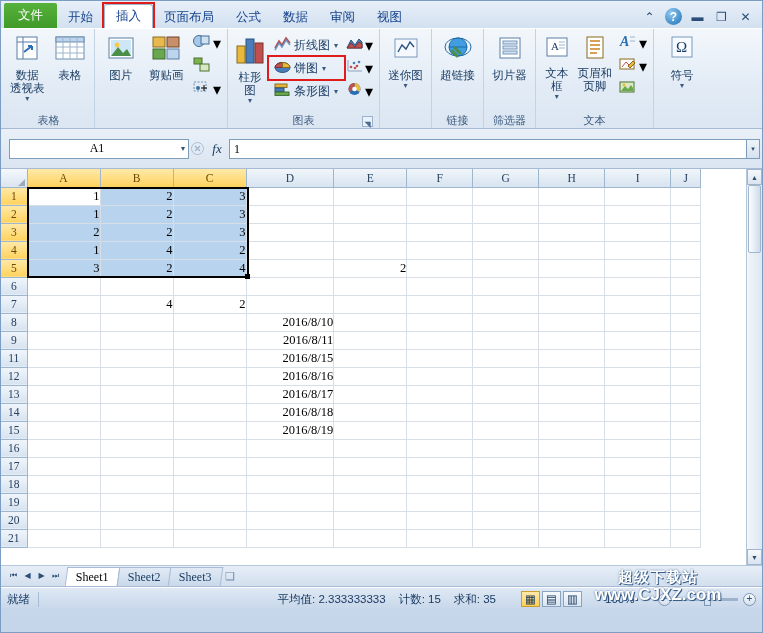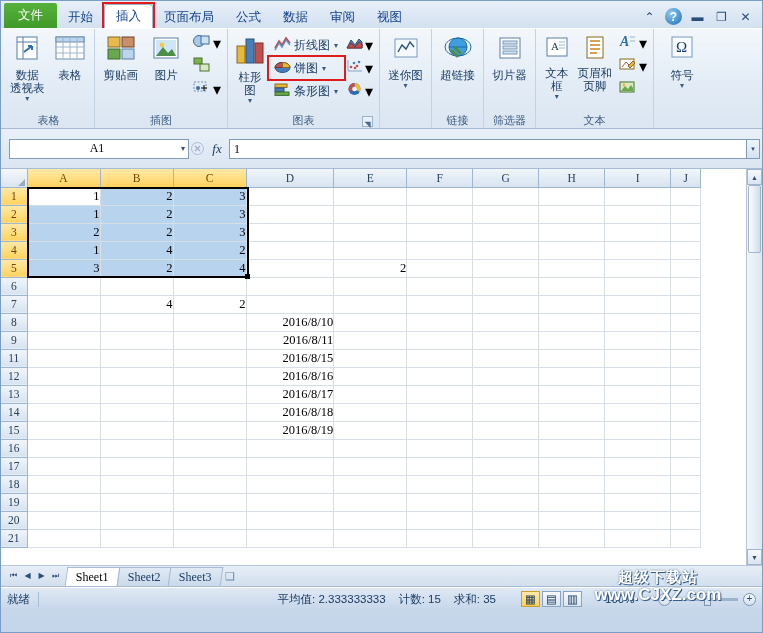--- a/index.html
+++ b/index.html
@@ -481,39 +481,39 @@
           <span>表格</span>
         </div>
       </div>
       <div class="rgroup-label">表格</div>
     </div>
 
     <div class="rgroup" style="width:133px;">
       <div class="rgroup-body">
         <div class="bigbtn">
           <span class="glyph">
+            <svg width="30" height="28" viewBox="0 0 30 28">
+              <rect x="3" y="2" width="24" height="20" fill="#ffffff" stroke="#5b7fa6"></rect>
+              <rect x="5" y="4" width="20" height="16" fill="#cfe6f7"></rect>
+              <circle cx="11" cy="9" r="2.4" fill="#f7c948"></circle>
+              <path d="M5 20 L12 11 L17 17 L21 13 L25 20 Z" fill="#4b8f4b"></path>
+            </svg>
+          </span>
+          <span>图片</span>
+        </div>
+        <div class="bigbtn">
+          <span class="glyph">
             <svg width="32" height="28" viewBox="0 0 32 28">
               <rect x="3" y="1" width="12" height="10" fill="#e8b94e" stroke="#8a6a1e"></rect>
               <rect x="17" y="1" width="12" height="10" fill="#c98f6b" stroke="#6d4426"></rect>
               <rect x="3" y="13" width="12" height="10" fill="#6aa84f" stroke="#3d6b2c"></rect>
               <rect x="17" y="13" width="12" height="10" fill="#bcd4ec" stroke="#5b7fa6"></rect>
             </svg>
           </span>
           <span>剪贴画</span>
-        </div>
-        <div class="bigbtn">
-          <span class="glyph">
-            <svg width="30" height="28" viewBox="0 0 30 28">
-              <rect x="3" y="2" width="24" height="20" fill="#ffffff" stroke="#5b7fa6"></rect>
-              <rect x="5" y="4" width="20" height="16" fill="#cfe6f7"></rect>
-              <circle cx="11" cy="9" r="2.4" fill="#f7c948"></circle>
-              <path d="M5 20 L12 11 L17 17 L21 13 L25 20 Z" fill="#4b8f4b"></path>
-            </svg>
-          </span>
-          <span>图片</span>
         </div>
         <div class="icon-col">
           <div class="minibtn">
             <span>
               <svg width="19" height="17" viewBox="0 0 19 17">
                 <circle cx="7" cy="8" r="5.5" fill="#a8c8e8" stroke="#3f6d9c"></circle>
                 <rect x="9" y="3" width="8" height="8" fill="#cfe0f0" stroke="#3f6d9c"></rect>
               </svg>
             </span>
             <span class="caret">▾</span>
@@ -532,21 +532,20 @@
               <svg width="19" height="17" viewBox="0 0 19 17">
                 <rect x="2" y="3" width="12" height="9" fill="none" stroke="#6b8cae" stroke-dasharray="2 1.5"></rect>
                 <circle cx="6" cy="9" r="2" fill="#3f6d9c"></circle>
                 <path d="M12 6 v6 M9 9 h6" stroke="#000" stroke-width="1"></path>
               </svg>
             </span>
             <span class="caret">▾</span>
           </div>
         </div>
       </div>
-      <div class="rgroup-label">插图</div>
     </div>
 
     <div class="rgroup" style="width:152px;">
       <div class="rgroup-body">
         <div class="bigbtn" style="width:42px;">
           <span class="glyph">
             <svg width="32" height="30" viewBox="0 0 32 30">
               <rect x="3" y="10" width="8" height="17" fill="#e8b93a" stroke="#8a6a1e"></rect>
               <rect x="12" y="3" width="8" height="24" fill="#4a7ebb" stroke="#2a5280"></rect>
               <rect x="21" y="7" width="8" height="20" fill="#c0504d" stroke="#7d3331"></rect>

